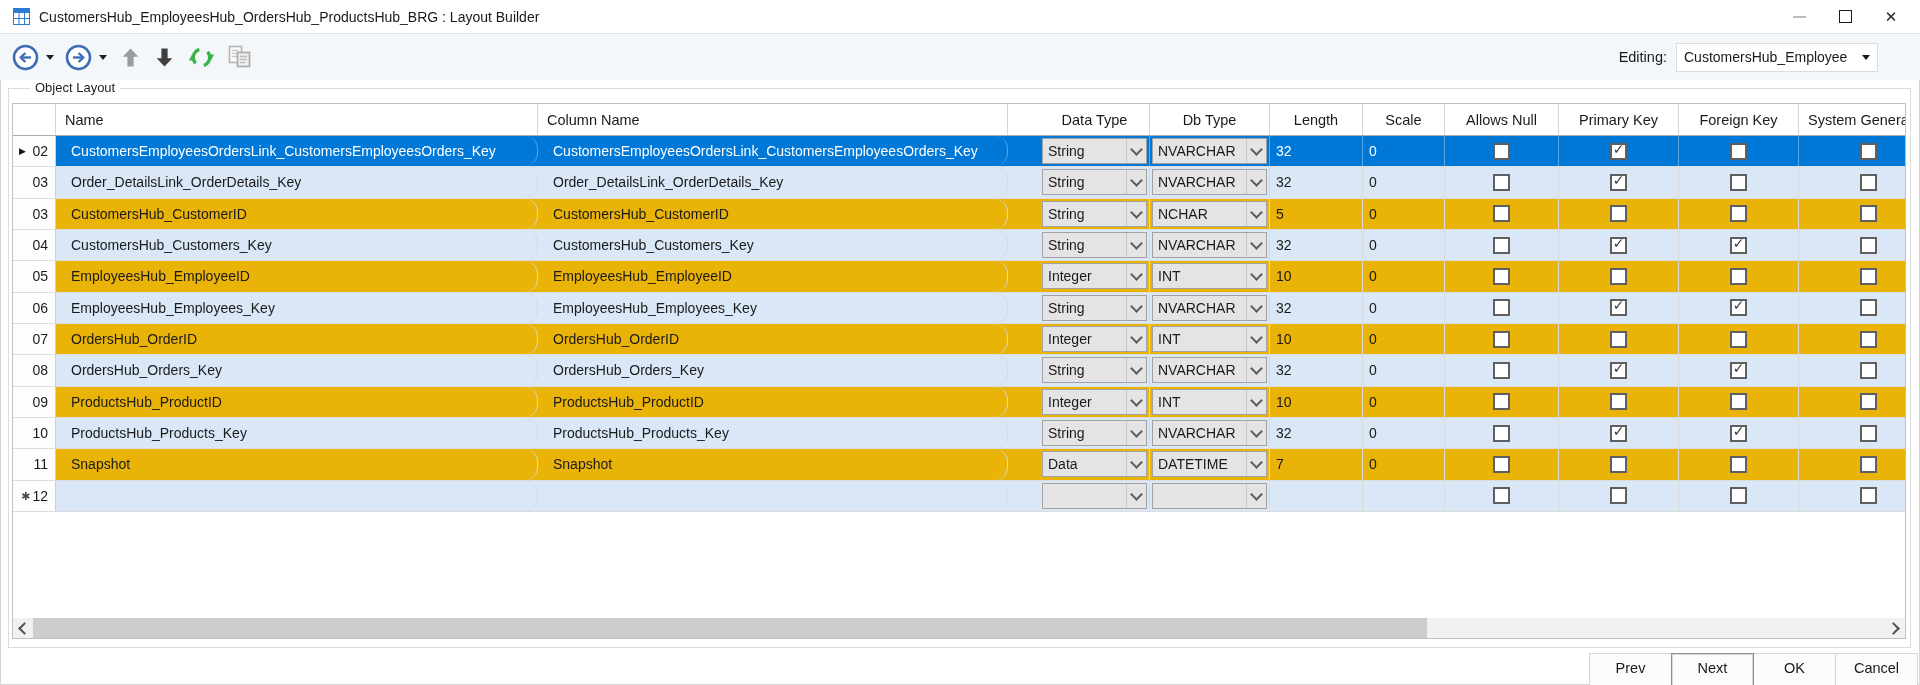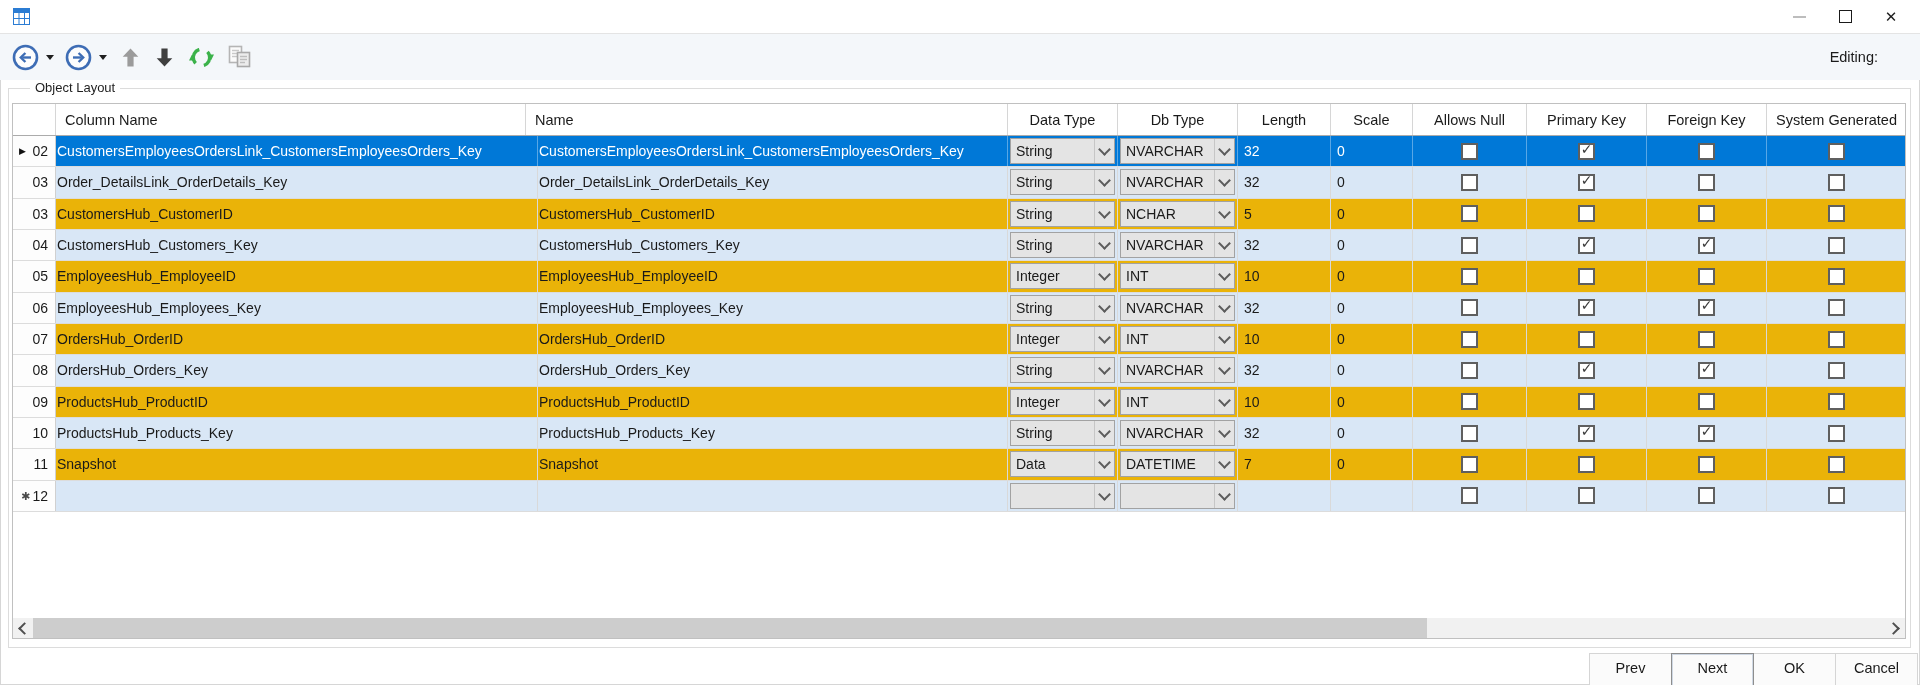--- a/index.html
+++ b/index.html
@@ -32,31 +32,31 @@
   
   .grid-wrap{position:absolute;left:3px;top:14px;width:1894px;height:536px;border:1px solid #c0c0c0;box-sizing:border-box;background:#fff;overflow:hidden;}
   .ghead{display:flex;height:32px;background:#fff;border-bottom:1px solid #ababab;box-sizing:border-box;}
   .hc{box-sizing:border-box;border-right:1px solid #d6d6d6;display:flex;align-items:center;justify-content:center;font-size:14.5px;white-space:nowrap;overflow:hidden;flex:none;}
   .hc.left{justify-content:flex-start;padding-left:9px;}
   .grow{display:flex;height:31.33px;background:#eab308;border-bottom:1px solid #dcdcdc;box-sizing:border-box;}
   .grow.alt{background:#d9e7f6;}
   .grow.sel{background:var(--sel,#0078d7);color:#fff;}
   .gc{box-sizing:border-box;border-right:1px solid #d9d9d9;display:flex;align-items:center;overflow:hidden;flex:none;font-size:14px;}
   .grow.sel .gc{border-right-color:rgba(255,255,255,.35);}
-  .tcell{padding-left:1px;white-space:nowrap;}
+  .tcell{padding-left:15px;white-space:nowrap;border-radius:13px;}
   .tnum{padding-left:6px;white-space:nowrap;}
   .rowhdr{justify-content:flex-end;padding-right:7px;background:#fdfdfd;color:#1a1a1a;position:relative;border-right:1px solid #d0d0d0;}
   .grow.sel .rowhdr{background:#fdfdfd;color:#1a1a1a;border-right-color:#d0d0d0;}
   .cur{position:absolute;left:6px;top:50%;transform:translateY(-50%);font-size:9px;color:#111;}
   .newmark{position:absolute;left:8px;top:50%;transform:translateY(-50%);font-size:11px;color:#4a4a4a;}
   
   .c-rowhdr{width:43px;}
   .c-name{width:482px;}
   .c-colname{width:470px;}
-  .c-dtype{width:110px;}
+  .c-dtype{width:110px;margin-left:32px;}
   .c-dbtype{width:120px;}
   .c-length{width:93px;}
   .c-scale{width:82px;}
   .c-null{width:114px;}
   .c-pk{width:120px;text-align:center;}
   .c-fk{width:120px;}
   .c-sg{width:140px;}
   
   .combo{flex:1;height:26px;margin:0 2px;background:#e4e4e4;border:1px solid #a2a2a2;box-sizing:border-box;display:flex;align-items:center;color:#1a1a1a;overflow:hidden;}
   .ctxt{flex:1;padding-left:5px;white-space:nowrap;overflow:hidden;font-size:14px;}
@@ -84,20 +84,21 @@
 <div class="titlebar">
   <span class="app-icon">
     <svg width="17" height="17" viewBox="0 0 17 17">
       <rect x="0.5" y="0.5" width="16" height="16" fill="#fff" stroke="#2b7cd3"></rect>
       <rect x="1" y="1" width="15" height="4" fill="#2b7cd3"></rect>
       <line x1="6" y1="5" x2="6" y2="16.5" stroke="#2b7cd3"></line>
       <line x1="11.5" y1="5" x2="11.5" y2="16.5" stroke="#2b7cd3"></line>
       <line x1="0.5" y1="10.5" x2="16.5" y2="10.5" stroke="#2b7cd3"></line>
     </svg>
   </span>
+  <span class="title">CustomersHub_EmployeesHub_OrdersHub_ProductsHub_BRG : Layout Builder</span>
   <div class="win-controls">
     <button class="winbtn">
         <span class="min-glyph"></span>
       </button>
     <button class="winbtn">
         <span class="max-glyph"></span>
       </button>
     <button class="winbtn">
         <span class="close-glyph">✕</span>
       </button>
@@ -149,31 +150,35 @@
       <line x1="5" y1="8.5" x2="12" y2="8.5" stroke="#c9c9c9" stroke-width="1.4"></line>
       <line x1="5" y1="11.5" x2="10" y2="11.5" stroke="#c9c9c9" stroke-width="1.4"></line>
       <rect x="10.5" y="7.5" width="12" height="14" fill="#ececec" stroke="#a9a9a9" stroke-width="1.6"></rect>
       <line x1="13" y1="11.5" x2="20" y2="11.5" stroke="#bdbdbd" stroke-width="1.4"></line>
       <line x1="13" y1="14.5" x2="20" y2="14.5" stroke="#bdbdbd" stroke-width="1.4"></line>
       <line x1="13" y1="17.5" x2="18" y2="17.5" stroke="#bdbdbd" stroke-width="1.4"></line>
     </svg>
   </button>
   <div class="editing">
     <span>Editing:</span>
+    <div class="editing-combo">
+      <span class="txt">CustomersHub_Employee</span>
+      <span class="caret-down"></span>
+    </div>
   </div>
 </div>
 
 <div class="groupbox">
   <span class="groupbox-label">Object Layout</span>
 
   <div class="grid-wrap">
     <div class="ghead">
         <div class="hc c-rowhdr"></div>
+        <div class="hc c-name left">Name</div>
         <div class="hc c-colname left">Column Name</div>
-        <div class="hc c-name left">Name</div>
         <div class="hc c-dtype">Data Type</div>
         <div class="hc c-dbtype">Db Type</div>
         <div class="hc c-length">Length</div>
         <div class="hc c-scale">Scale</div>
         <div class="hc c-null">Allows Null</div>
         <div class="hc c-pk">Primary Key</div>
         <div class="hc c-fk">Foreign Key</div>
         <div class="hc c-sg">System Generated</div>
       </div>
     <div>

